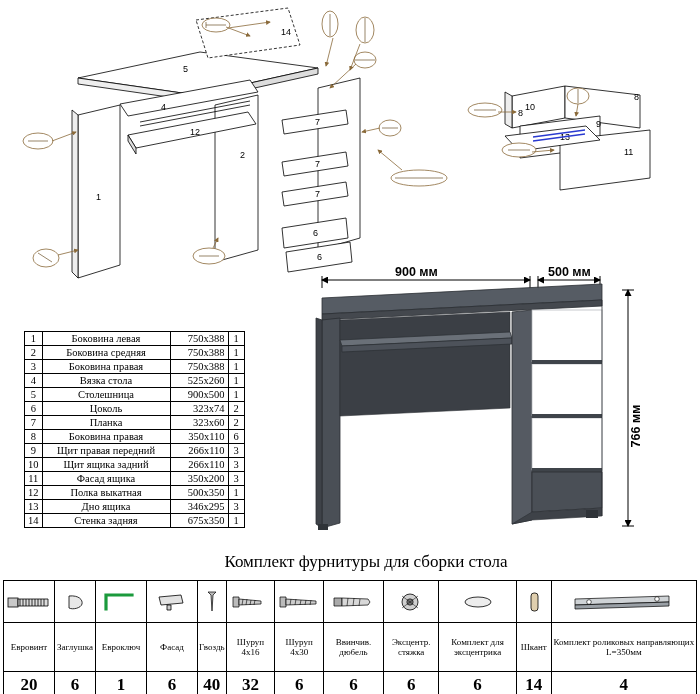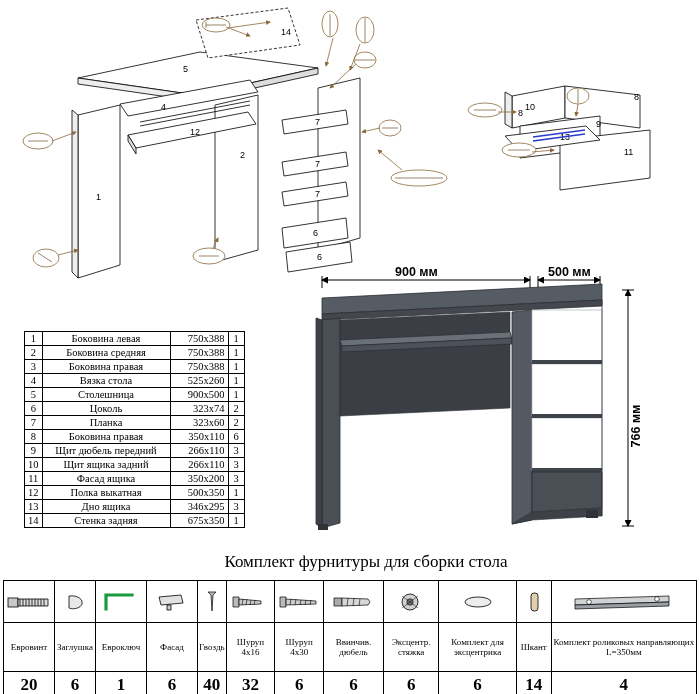--- a/index.html
+++ b/index.html
@@ -264,21 +264,21 @@
           <td class="qty">2</td>
         </tr>
       <tr>
           <td class="num">8</td>
           <td class="name">Боковина правая</td>
           <td class="dim">350x110</td>
           <td class="qty">6</td>
         </tr>
       <tr>
           <td class="num">9</td>
-          <td class="name">Щит дюбель передний</td>
+          <td class="name">Щит правая передний</td>
           <td class="dim">266x110</td>
           <td class="qty">3</td>
         </tr>
       <tr>
           <td class="num">10</td>
           <td class="name">Щит ящика задний</td>
           <td class="dim">266x110</td>
           <td class="qty">3</td>
         </tr>
       <tr>

